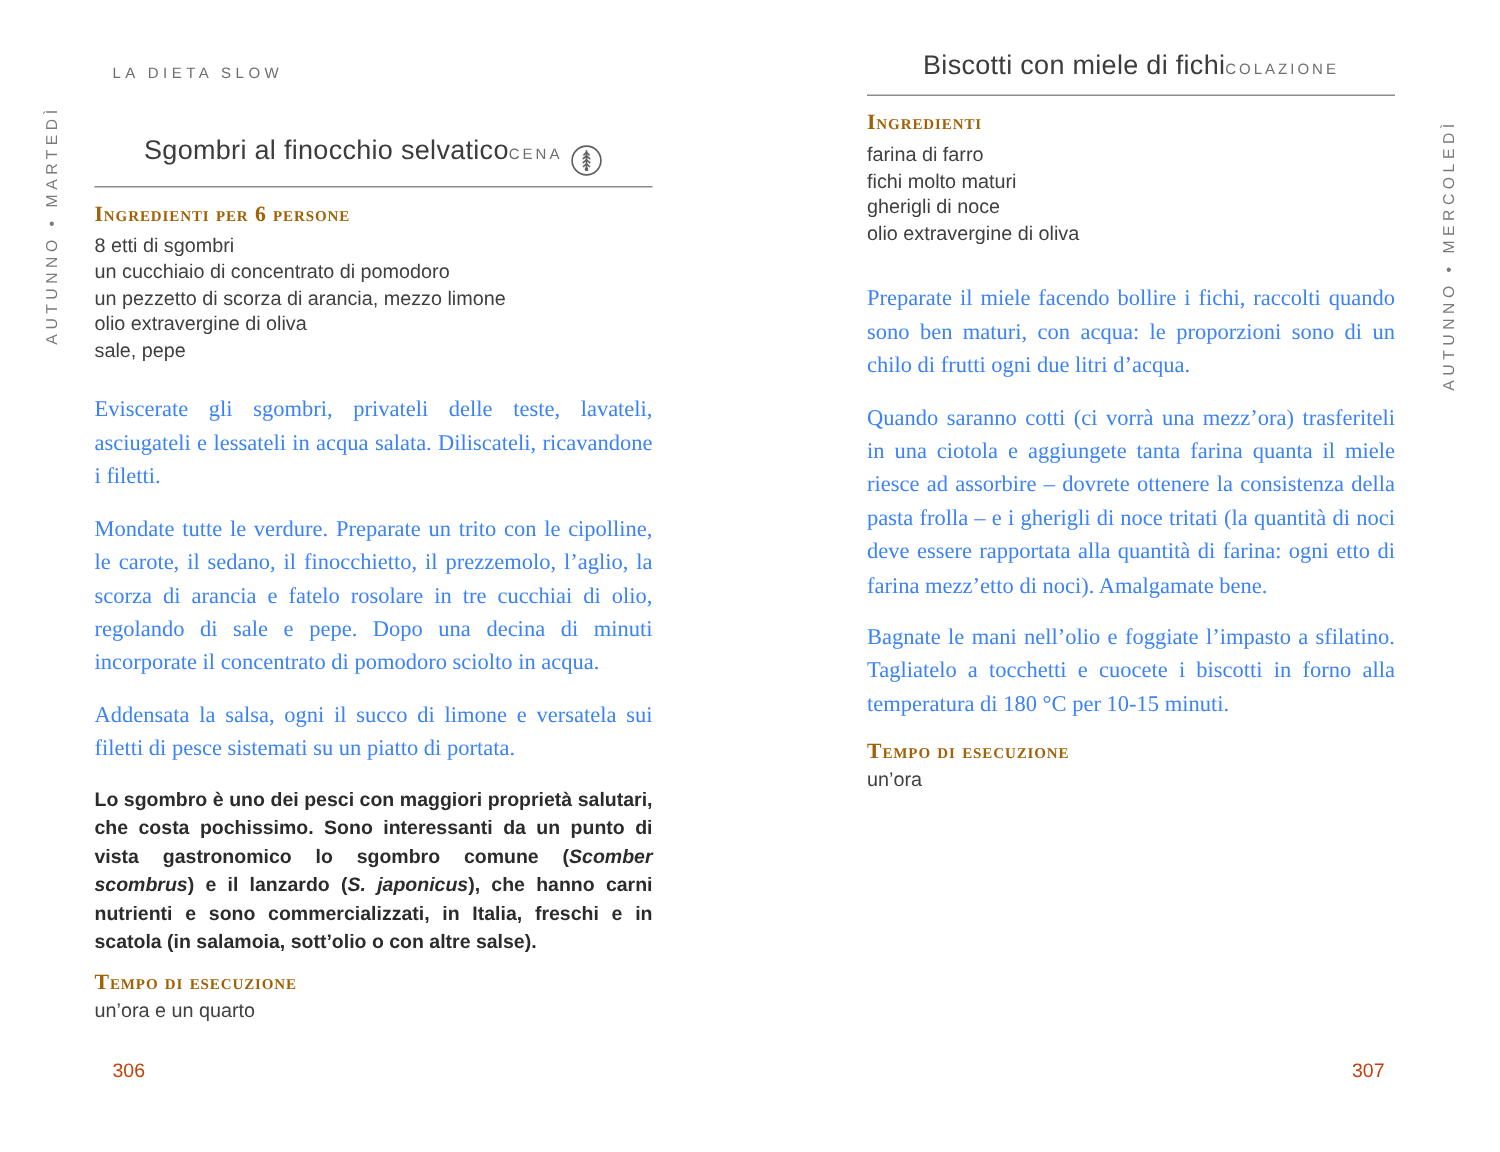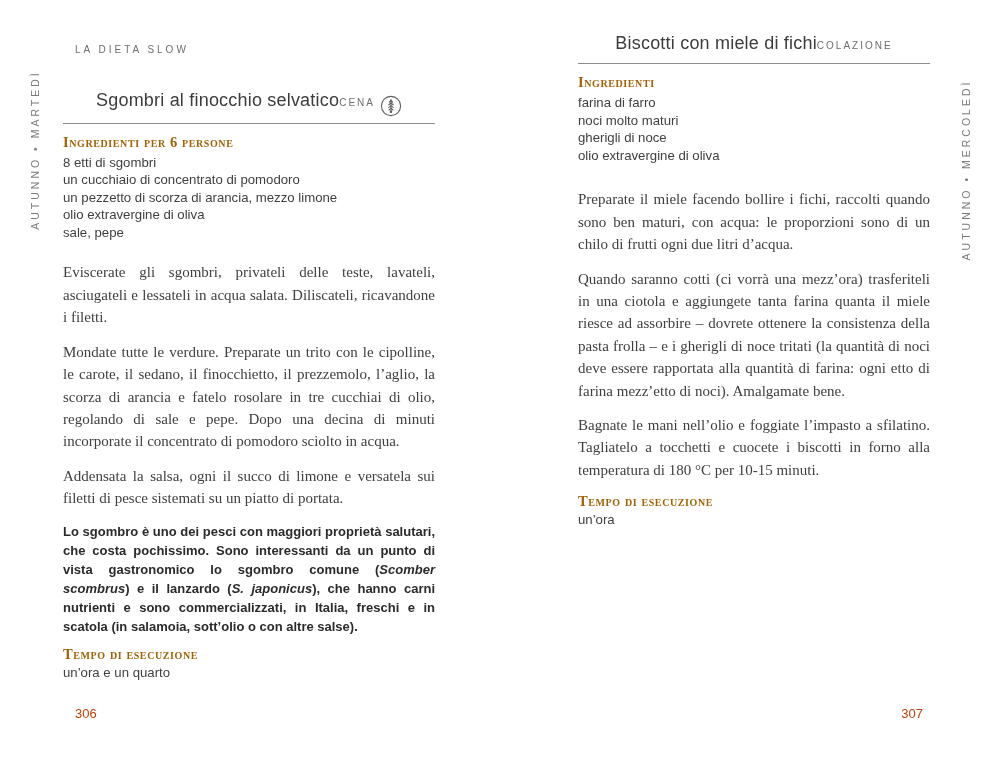--- a/index.html
+++ b/index.html
@@ -40,21 +40,21 @@
     font-size:14.5px;color:#a16207;
   }
   .ingredient-list{
     margin-top:3px;
     font-family:"Liberation Sans", sans-serif;
     font-size:13.2px;line-height:17.6px;color:#3f3f3f;
   }
   .body-copy{margin-top:20px;}
   .page-right .body-copy{margin-top:24px;}
   .body-copy .para{
-    font-size:15px;line-height:22.4px;text-align:justify;color:#404040;
+    font-size:15px;line-height:22.4px;text-align:justify;color:#3b82f6;
     margin:0 0 12px 0;hyphens:auto;
   }
   .note{
     margin-top:7px;
     font-family:"Liberation Sans", sans-serif;font-weight:bold;
     font-size:13px;line-height:19px;text-align:justify;color:#2b2b2b;
   }
   .tempo-heading{}
   .tempo-value{
     margin-top:2px;
@@ -130,21 +130,21 @@
   <div class="title-row">
     <div class="recipe-title">Biscotti con miele di fichi</div>
     <div class="meal">
       <span class="meal-label">COLAZIONE</span>
     </div>
   </div>
 
   <div class="section-heading">Ingredienti</div>
   <div class="ingredient-list">
       <div>farina di farro</div>
-      <div>noci molto maturi</div>
+      <div>fichi molto maturi</div>
       <div>gherigli di noce</div>
       <div>olio extravergine di oliva</div>
     </div>
 
   <div class="body-copy">
       <div class="para">Preparate il miele facendo bollire i fichi, raccolti quando sono ben maturi, con acqua: le proporzioni sono di un chilo di frutti ogni due litri d’acqua.</div>
       <div class="para">Quando saranno cotti (ci vorrà una mezz’ora) trasferiteli in una ciotola e aggiungete tanta farina quanta il miele riesce ad assorbire – dovrete ottenere la consistenza della pasta frolla – e i gherigli di noce tritati (la quantità di noci deve essere rapportata alla quantità di farina: ogni etto di farina mezz’etto di noci). Amalgamate bene.</div>
       <div class="para">Bagnate le mani nell’olio e foggiate l’impasto a sfilatino. Tagliatelo a tocchetti e cuocete i biscotti in forno alla temperatura di 180 °C per 10-15 minuti.</div>
     </div>
 

